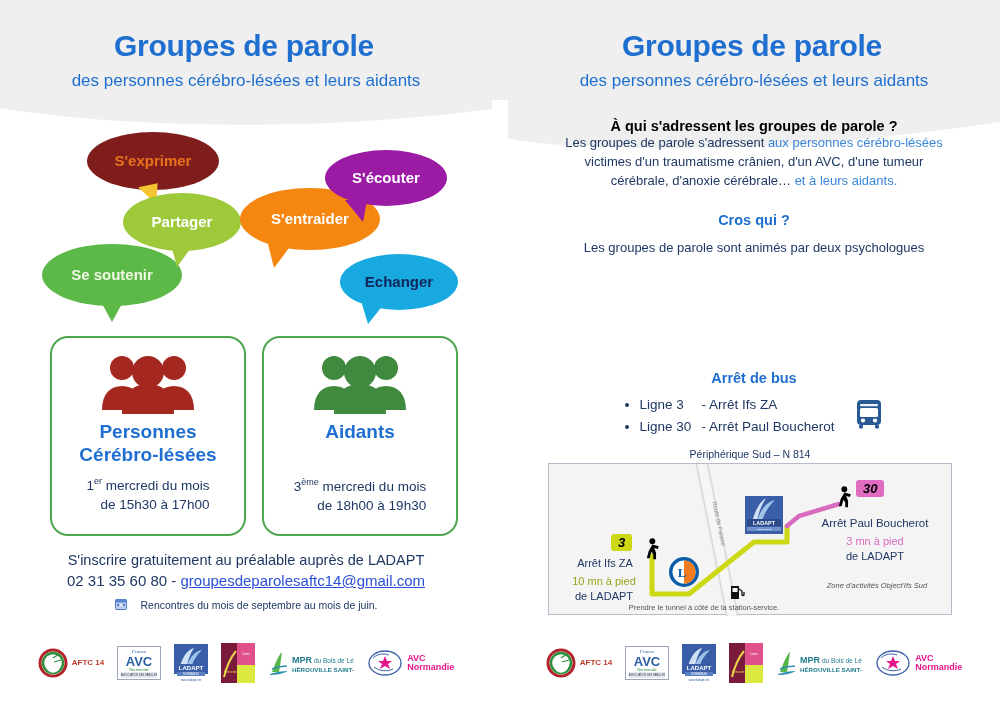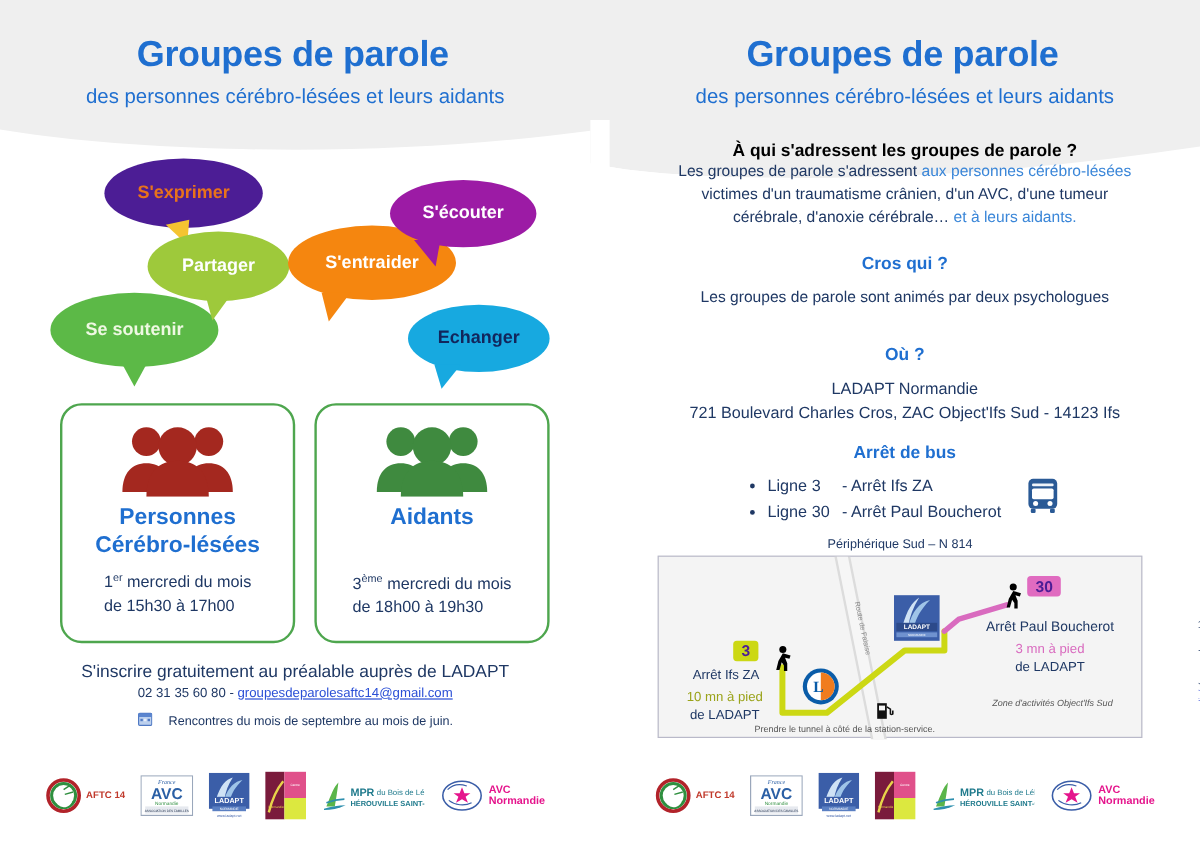--- a/index.html
+++ b/index.html
@@ -41,21 +41,21 @@
     position:absolute;
     border-radius:50%;
     display:flex; align-items:center; justify-content:center;
     font-size:15px; font-weight:bold;
     text-align:center;
     line-height:1.1;
   }
   .bub .tail {
     position:absolute; width:0;height:0;
   }
-  .b-exprimer { left:87px;  top:12px;  width:132px; height:58px; background:#4c1d95; color:#e8721b; }
+  .b-exprimer { left:87px;  top:12px;  width:132px; height:58px; background:#7f1d1d; color:#e8721b; }
   .b-exprimer .tail { border-left:14px solid transparent; border-right:6px solid transparent; border-top:20px solid #f5c431; left:53px; bottom:-15px; transform:rotate(-12deg); }
   .b-partager { left:123px; top:73px;  width:118px; height:58px; background:#9ec93b; color:#ffffff; }
   .b-partager .tail { border-left:6px solid transparent; border-right:16px solid transparent; border-top:22px solid #9ec93b; left:48px; bottom:-16px; }
   .b-soutenir { left:42px;  top:124px; width:140px; height:62px; background:#5cb947; color:#eef8e2; }
   .b-soutenir .tail { border-left:12px solid transparent; border-right:12px solid transparent; border-top:22px solid #5cb947; left:58px; bottom:-16px; }
   .b-entraider{ left:240px; top:68px;  width:140px; height:62px; background:#f5860f; color:#ffffff; }
   .b-entraider .tail { border-left:6px solid transparent; border-right:18px solid transparent; border-top:24px solid #f5860f; left:28px; bottom:-18px; }
   .b-ecouter  { left:325px; top:30px;  width:122px; height:56px; background:#9c1ba5; color:#ffffff; }
   .b-ecouter .tail { border-left:18px solid transparent; border-right:4px solid transparent; border-top:22px solid #9c1ba5; left:20px; bottom:-16px; }
   .b-echanger { left:340px; top:134px; width:118px; height:56px; background:#17a9e0; color:#12265c; }
@@ -65,27 +65,27 @@
   .cards { position:absolute; left:0; top:336px; width:492px; height:200px; }
   .card {
     position:absolute; top:0; width:196px; height:200px;
     border:2px solid #4ea64e; border-radius:18px; background:#fff;
     display:flex; flex-direction:column; align-items:center; padding-top:14px;
   }
   .card-1 { left:50px; }
   .card-2 { left:262px; }
   .card-icon { height:62px; margin-bottom:6px; }
   .card-title { font-size:19px; font-weight:bold; color:#1f6fd0; line-height:1.22; text-align:center; }
-  .card-sub { margin-top:9px; font-size:13.5px; color:#1f3864; line-height:1.45; text-align:left; }
+  .card-sub { margin-top:9px; font-size:13.5px; color:#1f3864; line-height:1.45; text-align:right; }
   .card-sub sup { font-size:9px; }
 
   
   .register { position:absolute; left:0; top:552px; width:492px; text-align:center; }
   .register .line1 { font-size:14.5px; color:#1f3864; }
-  .register .line2 { font-size:11px; color:#1f3864; margin-top:4px; }
+  .register .line2 { font-size:15px; color:#1f3864; margin-top:4px; }
   .register .line2 a { color:#2a4fd6; text-decoration:underline; }
   .register .line3 {
     margin-top:9px; font-size:10.5px; color:#1f3864;
     display:flex; align-items:center; justify-content:center; gap:14px;
   }
 
   
   .logos { position:absolute; bottom:18px; width:492px; height:52px; display:flex;
            align-items:center; justify-content:center; gap:13px; }
   .logos-left { left:0; }
@@ -112,22 +112,22 @@
   .bus-list li { list-style:disc; margin-left:18px; }
   .bus-list .lbl { display:inline-block; width:62px; }
 
   
   .map-wrap { position:absolute; left:548px; top:448px; width:404px; }
   .map-caption { text-align:center; font-size:10.5px; color:#1f3864; margin-bottom:3px; }
   .map { position:relative; width:404px; height:152px; background:#f4f4f4; border:1px solid #b9b9c9; }
   .map svg { position:absolute; inset:0; }
   .map .mtxt { position:absolute; font-size:11px; color:#1f3864; text-align:center; line-height:1.3; }
   .map .badge {
-    position:absolute; font-size:13px; font-weight:bold; color:#4c1d95;
-    padding:1px 7px; border-radius:3px;
+    position:absolute; font-size:13px; font-weight:bold; color:#000000;
+    padding:1px 7px; border-radius:3px;font-style:italic;
   }
   .badge-3  { background:#ccd814; }
   .badge-30 { background:#e06bc0; }
   .map .tiny { position:absolute; font-size:7.5px; color:#555; text-align:center; }
   .map .italic { font-style:italic; }
 
   
   .vcredit {
     position:absolute; right:2px; top:400px;
     font-size:6.2px; color:#1f3864;
@@ -329,27 +329,20 @@
       </div>
     </div>
 
     <div class="sec s-avec">
       <div class="rq blue">Cros qui ?</div>
       <div class="rbody" style="margin-top:11px;">
         <span>Les groupes de parole sont animés par deux psychologues</span><br>
       </div>
     </div>
 
-    <div class="sec s-ou">
-      <div class="rq blue">Où ?</div>
-      <div class="raddr" style="margin-top:10px;">
-        <div>LADAPT Normandie</div>
-        <div>721 Boulevard Charles Cros, ZAC Object'Ifs Sud - 14123 Ifs</div>
-      </div>
-    </div>
 
     <div class="sec s-bus">
       <div class="rq blue">Arrêt de bus</div>
       <div class="bus-row">
         <ul class="bus-list">
           <li>
             <span class="lbl">Ligne 3</span><span>- Arrêt Ifs ZA</span>
           </li>
           <li>
             <span class="lbl">Ligne 30</span><span>- Arrêt Paul Boucherot</span>

